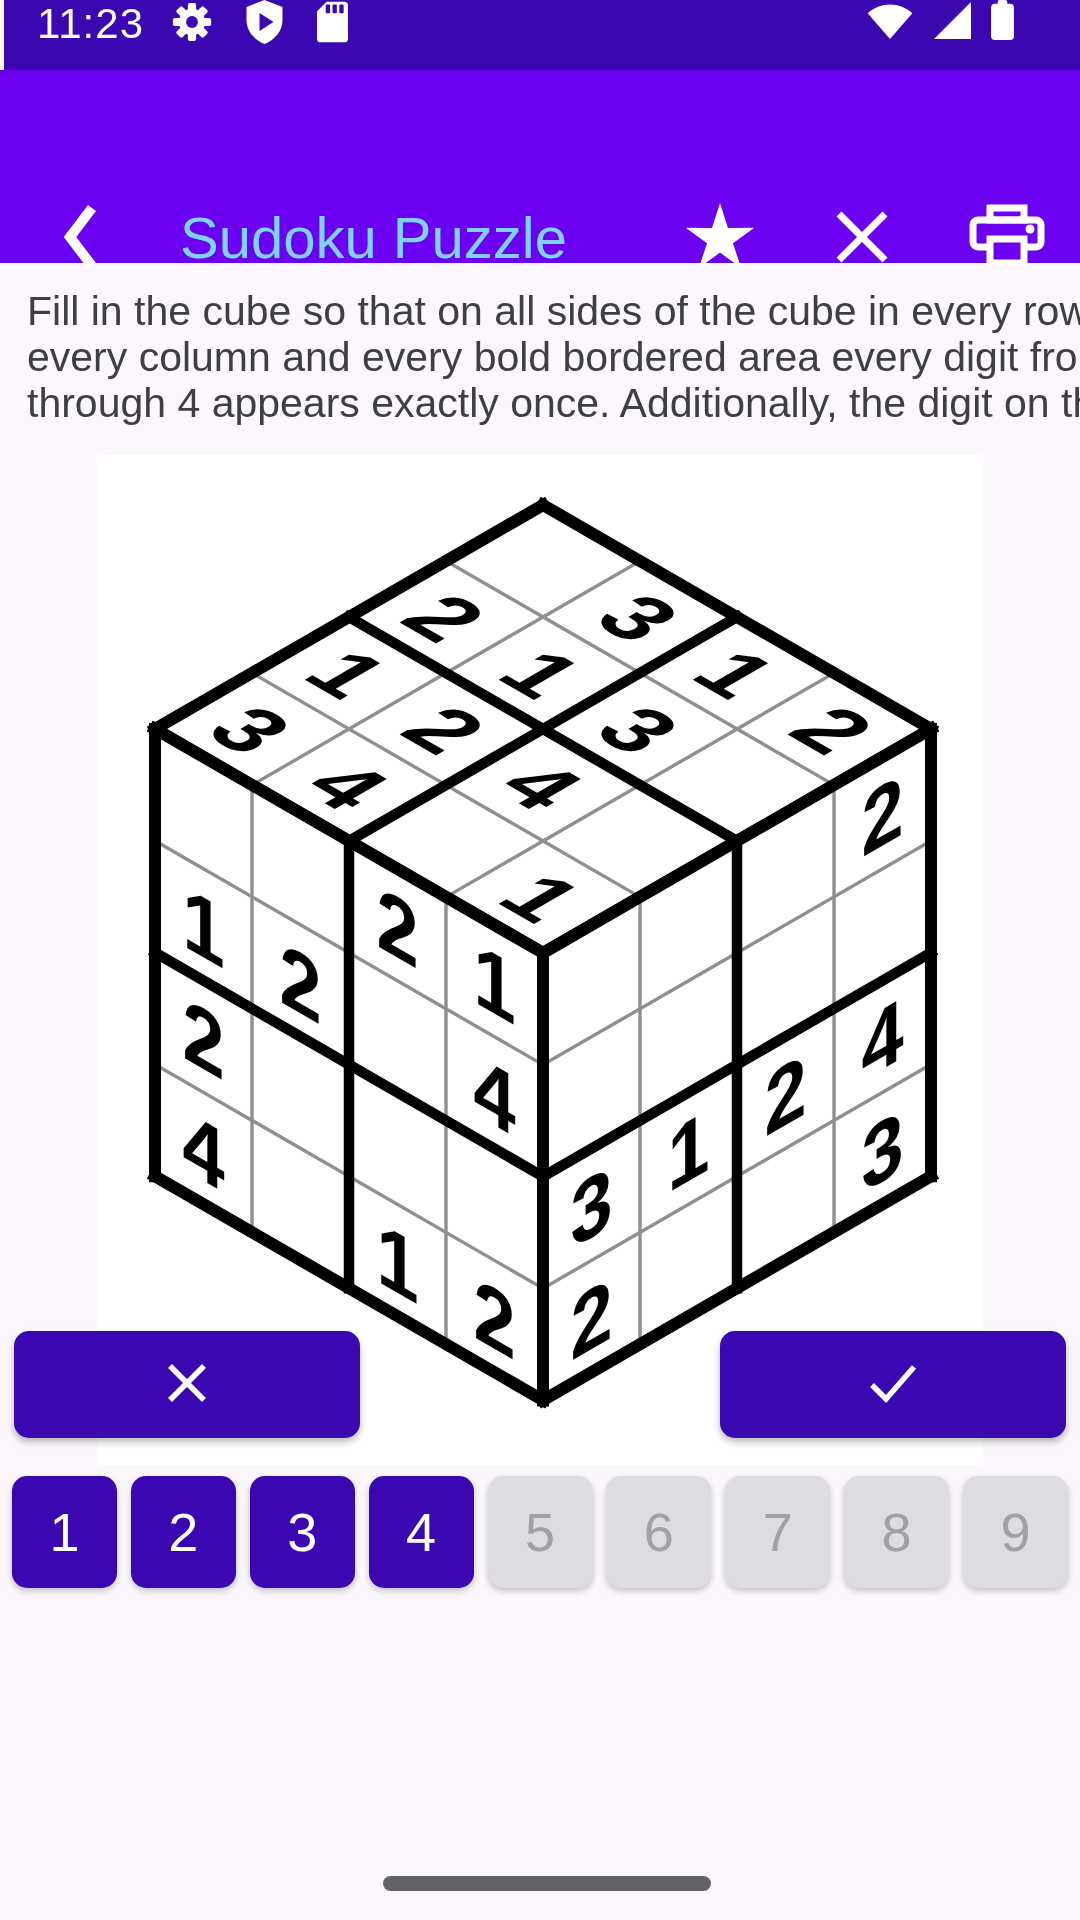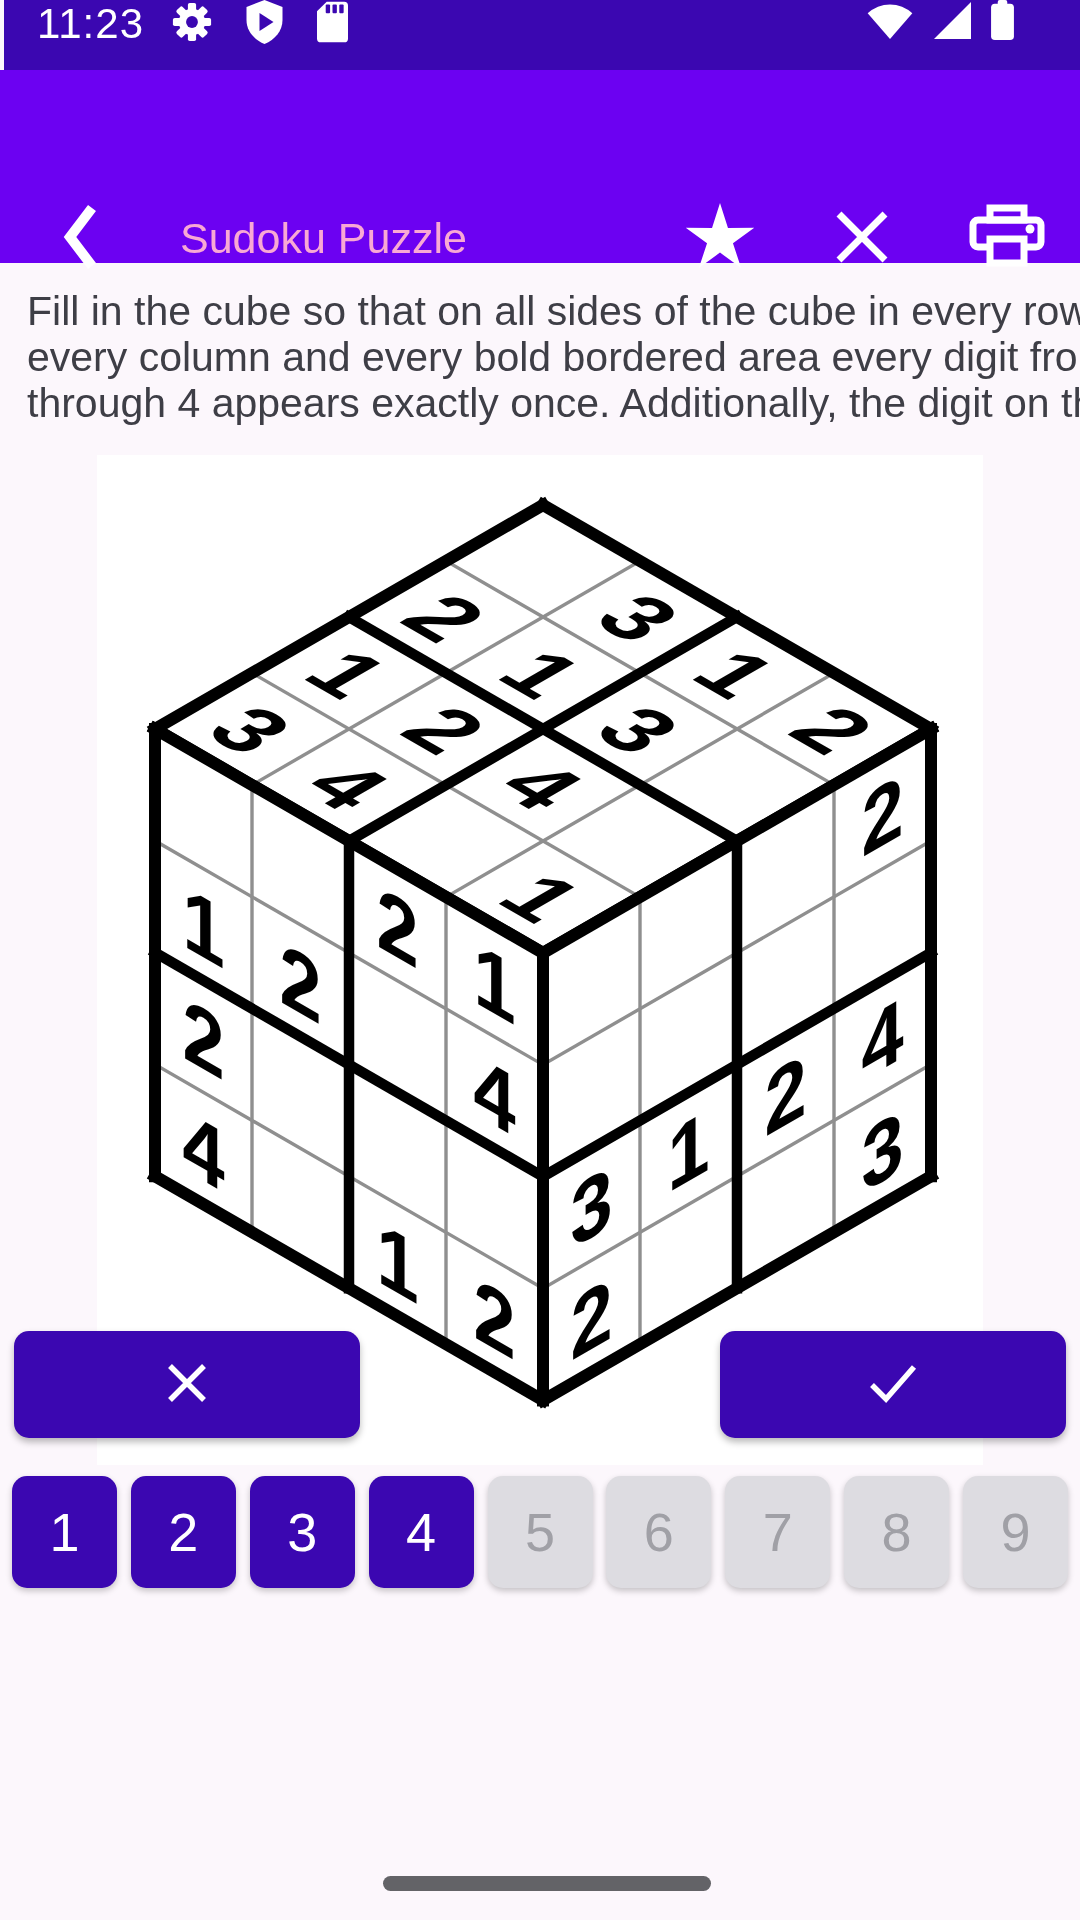--- a/index.html
+++ b/index.html
@@ -20,22 +20,22 @@
   .st-icons-right{display:flex;align-items:center;gap:20px;margin-left:auto;margin-right:70px;}
   .st-icons-left svg,.st-icons-right svg{display:block;}
   
   .app-bar{
     position:absolute;left:0;top:70px;width:1080px;height:193px;
     background:var(--c-app-bar-bg,#6C01F2);color:#fff;
   }
   .icon-btn{position:absolute;background:none;border:none;padding:0;margin:0;cursor:pointer;display:flex;align-items:center;justify-content:center;}
   .back-btn{left:56px;top:133px;width:50px;height:70px;}
   .page-title{
-    position:absolute;left:180px;top:130px;font-size:43px;line-height:76px;
-    font-weight:400;color:#f9a8d4;white-space:nowrap;
+    position:absolute;left:180px;top:130px;font-size:58px;line-height:76px;
+    font-weight:400;color:#7dd3fc;white-space:nowrap;
   }
   .star-btn{left:682px;top:130px;width:76px;height:76px;}
   .close-btn{left:832px;top:139px;width:60px;height:58px;}
   .print-btn{left:969px;top:135px;width:76px;height:66px;}
   
   .instructions{
     position:absolute;left:27px;top:288px;width:1026px;
     color:var(--c-text-color,#3E3E46);font-size:41px;line-height:46px;
   }
   .instructions div{white-space:nowrap;}

